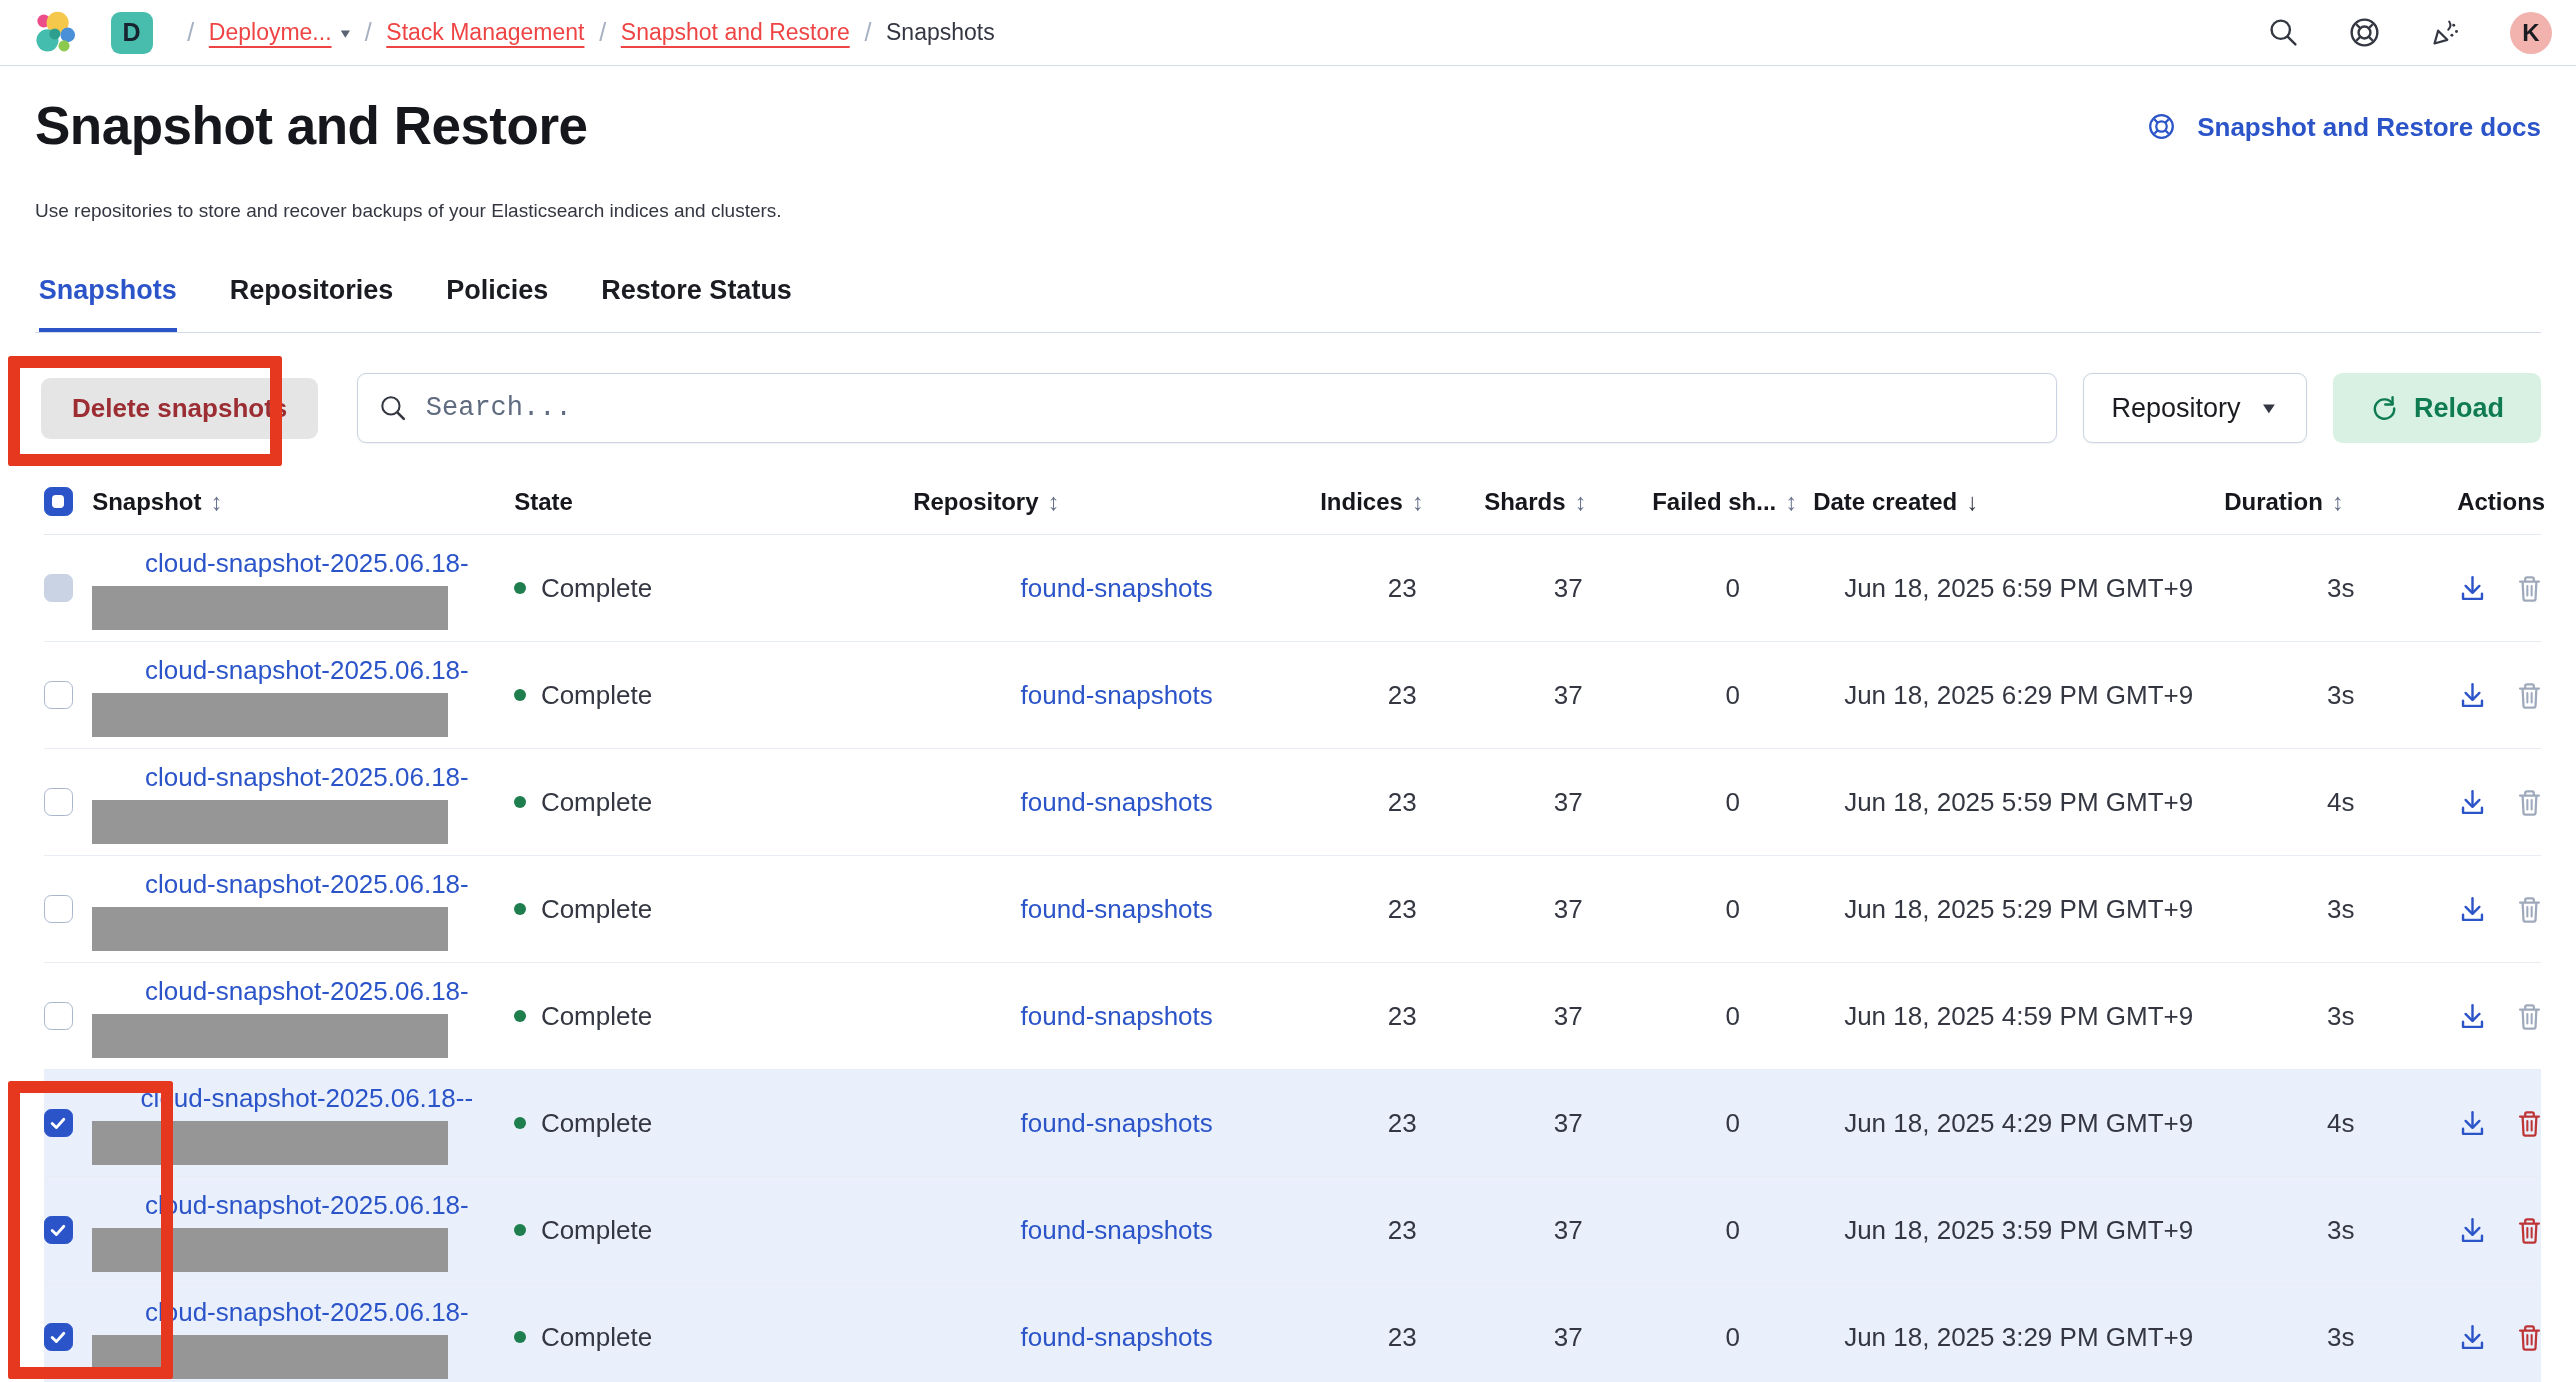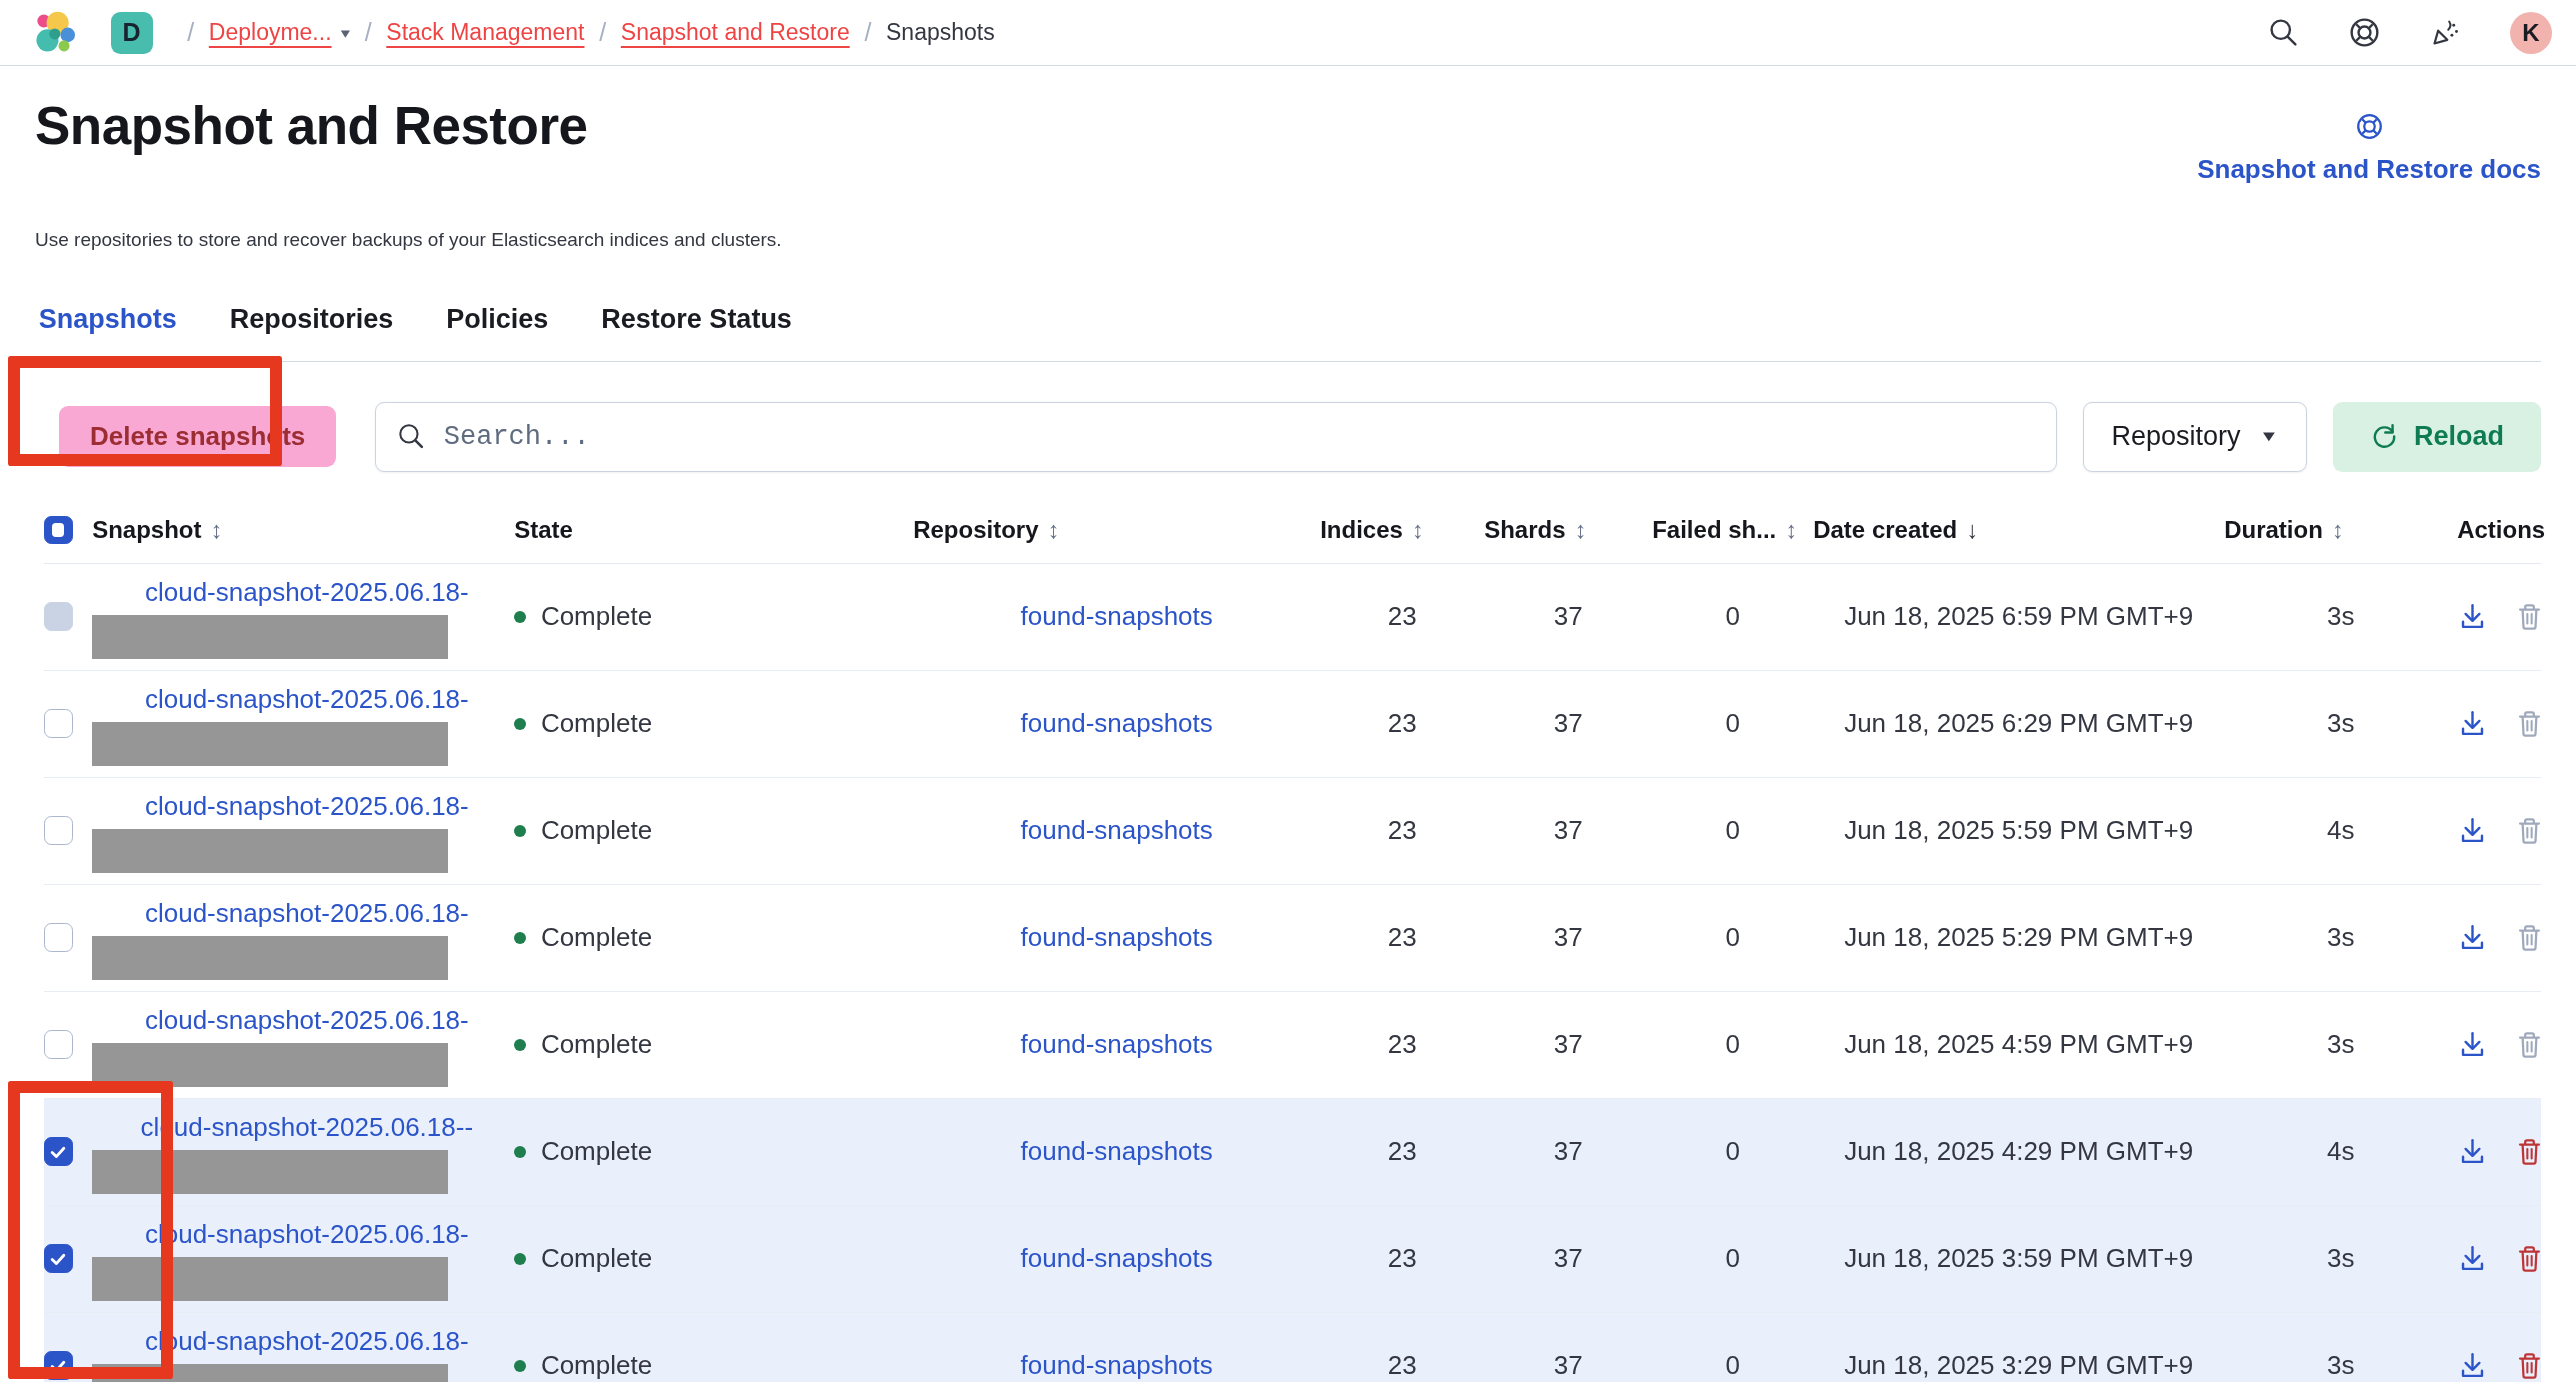--- a/index.html
+++ b/index.html
@@ -21,34 +21,34 @@
   .crumb-chevron { color:#5a6372; font-size:18.4px; margin-left:9.2px; display:inline-block; transform:scaleY(.8); }
   .topbar-right { margin-left:auto; display:flex; align-items:center; gap:48px; }
   .tb-icon { width:33px; height:33px; cursor:pointer; }
   .avatar { width:42px; height:42px; border-radius:50%; background:#f2b3af; color:#1a1c21;
     font-size:24px; font-weight:700; display:flex; align-items:center; justify-content:center; cursor:pointer; }
 
   
   .content { padding:0 35px; }
   .title-row { display:flex; align-items:flex-start; margin-top:29px; }
   .page-title { font-size:53px; font-weight:700; letter-spacing:-0.5px; color:#16171c; }
-  .docs-link { margin-left:auto; margin-top:16.5px; display:flex; align-items:center; gap:13px;
-    color:#2b54c9; font-size:26px; font-weight:600; cursor:pointer;flex-direction:column; }
+  .docs-link { margin-left:auto; margin-top:16.5px; display:flex; align-items:flex-start; gap:21px;
+    color:#2b54c9; font-size:26px; font-weight:600; cursor:pointer; }
   .docs-link svg { width:29px; height:29px; }
   .page-desc { font-size:19px; color:#343741; margin-top:44px; }
 
   
   .tabs { display:flex; gap:53px; margin-top:53px; border-bottom:0.9px solid #d3dae6; padding:0 3.7px; }
   .tab { font-size:27px; font-weight:700; padding-bottom:22px; cursor:pointer; color:#1a1c21;
     border-bottom:4.6px solid transparent; }
   .tab.active { color:#2b54c9; border-bottom-color:#2b54c9; }
 
   
   .toolbar { display:flex; align-items:center; margin-top:40px; gap:26px; }
-  .btn-delete { margin-left:24px; background:#f9a8d4; color:#9b2d33; border:none; border-radius:9.2px;
+  .btn-delete { margin-left:6px; background:#e5e5e5; color:#9b2d33; border:none; border-radius:9.2px;
     font-size:26px; font-weight:600; padding:0 31px; height:61px; cursor:pointer;
     font-family:inherit; white-space:nowrap; }
   .search-wrap { flex:1; height:70px; border:0.9px solid #cbd3e0; border-radius:9.2px;
     display:flex; align-items:center; padding:0 20px; background:#fff; margin-left:13px;
     box-shadow:0 0.9px 1.8px rgba(152,162,179,.15); }
   .search-wrap svg { width:31px; height:31px; flex:0 0 auto; }
   .search-input { border:none; outline:none; flex:1; font-size:27px; margin-left:16.5px;
     color:#343741; font-family:Liberation Mono, monospace; background:transparent; }
   .search-input::placeholder { color:#5f6b7f; }
   .btn-repo { height:70px; background:#fff; border:0.9px solid #cbd3e0; border-radius:9.2px;

